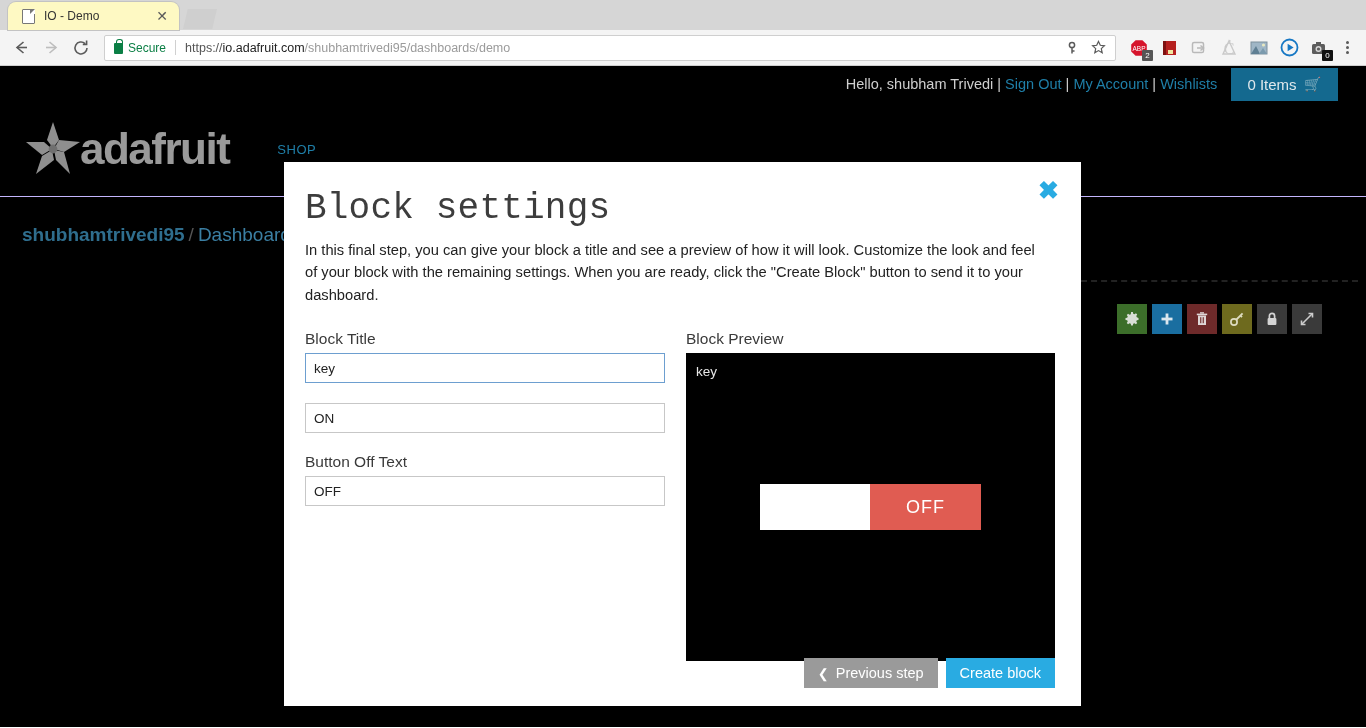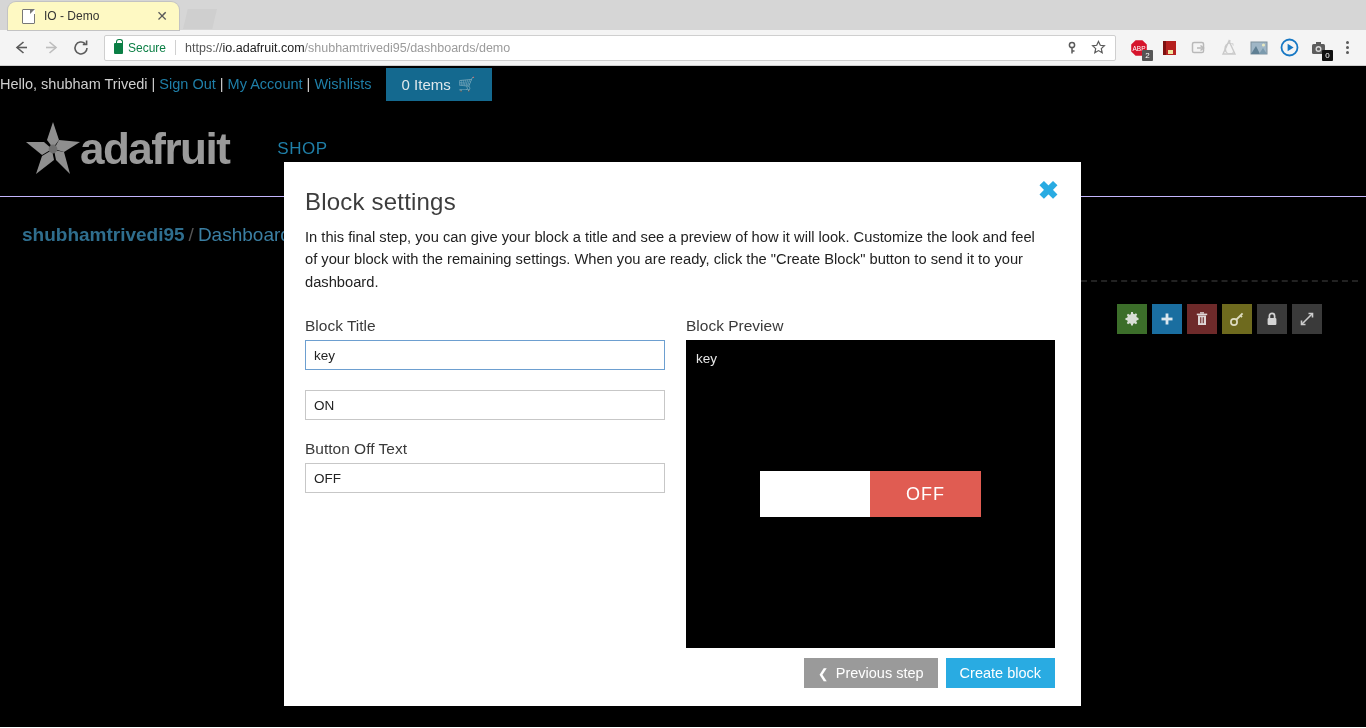--- a/index.html
+++ b/index.html
@@ -121,21 +121,21 @@
     background: #5a5a5a; margin: 1px 0;
   }
 
   
   #page {
     position: relative; width: 1366px; height: 661px;
     background: #000; overflow: hidden;
   }
   #account-bar {
     height: 36px; display: flex; align-items: center;
-    justify-content: flex-start; padding-right: 16px; position: relative;
+    justify-content: flex-end; padding-right: 8px; position: relative;
   }
   #account-links {
     font-size: 14.5px; color: #cfcfcf; margin-right: 14px;
     white-space: nowrap;
   }
   #account-links a { color: #1f7fa8; text-decoration: none; cursor: pointer; }
   #account-links .sep { color: #cfcfcf; }
   #cart-button {
     background: #14698f; color: #dfe8ec; font-size: 15px;
     height: 33px; display: flex; align-items: center;
@@ -147,21 +147,21 @@
     height: 95px; display: flex; align-items: center; padding-left: 22px;
     border-bottom: 1px solid #c4b5fd;
   }
   #logo-wrap { display: flex; align-items: center; }
   #logo-star { width: 62px; height: 58px; }
   #logo-text {
     font-size: 44px; color: #9a9a9a; font-weight: bold;
     letter-spacing: -1.5px; margin-left: -4px;
   }
   #shop-link {
-    color: #1f7fa8; font-size: 17px; margin-left: 48px;
+    color: #1f7fa8; font-size: 13px; margin-left: 48px;
     letter-spacing: .5px; cursor: pointer;
   }
 
   #breadcrumb-row {
     height: 48px; display: flex; align-items: center;
     padding-left: 22px; margin-top: 14px;
   }
   #breadcrumb { font-size: 19px; color: #2a6a8a; white-space: nowrap; }
   #breadcrumb .crumb { color: #2f6e8e; cursor: pointer; font-weight: bold; }
   #breadcrumb .slash { color: #555; margin: 0 4px; }
@@ -186,22 +186,23 @@
     position: absolute; left: 284px; top: 96px;
     width: 797px; height: 544px; background: #fff;
     padding: 26px 26px 20px 21px;
   }
   #modal-close {
     position: absolute; right: 22px; top: 16px;
     font-size: 25px; color: #29abe2; cursor: pointer;
     line-height: 1; font-weight: bold;
   }
   #modal-title {
-    font-size: 24px; color: #3d3d3d; font-weight: normal;
+    font-size: 36px; color: #3d3d3d; font-weight: normal;
     letter-spacing: .2px;
+    font-family: Liberation Mono, monospace;
   }
   #modal-desc {
     font-size: 14.7px; color: #222; line-height: 1.52;
     margin-top: 10px; max-width: 745px;
   }
   #modal-body { display: flex; margin-top: 24px; gap: 21px; }
   #form-col { width: 369px; }
   #preview-col { width: 369px; }
   .field-label {
     font-size: 15.5px; color: #3a3a3a; margin-bottom: 5px;

